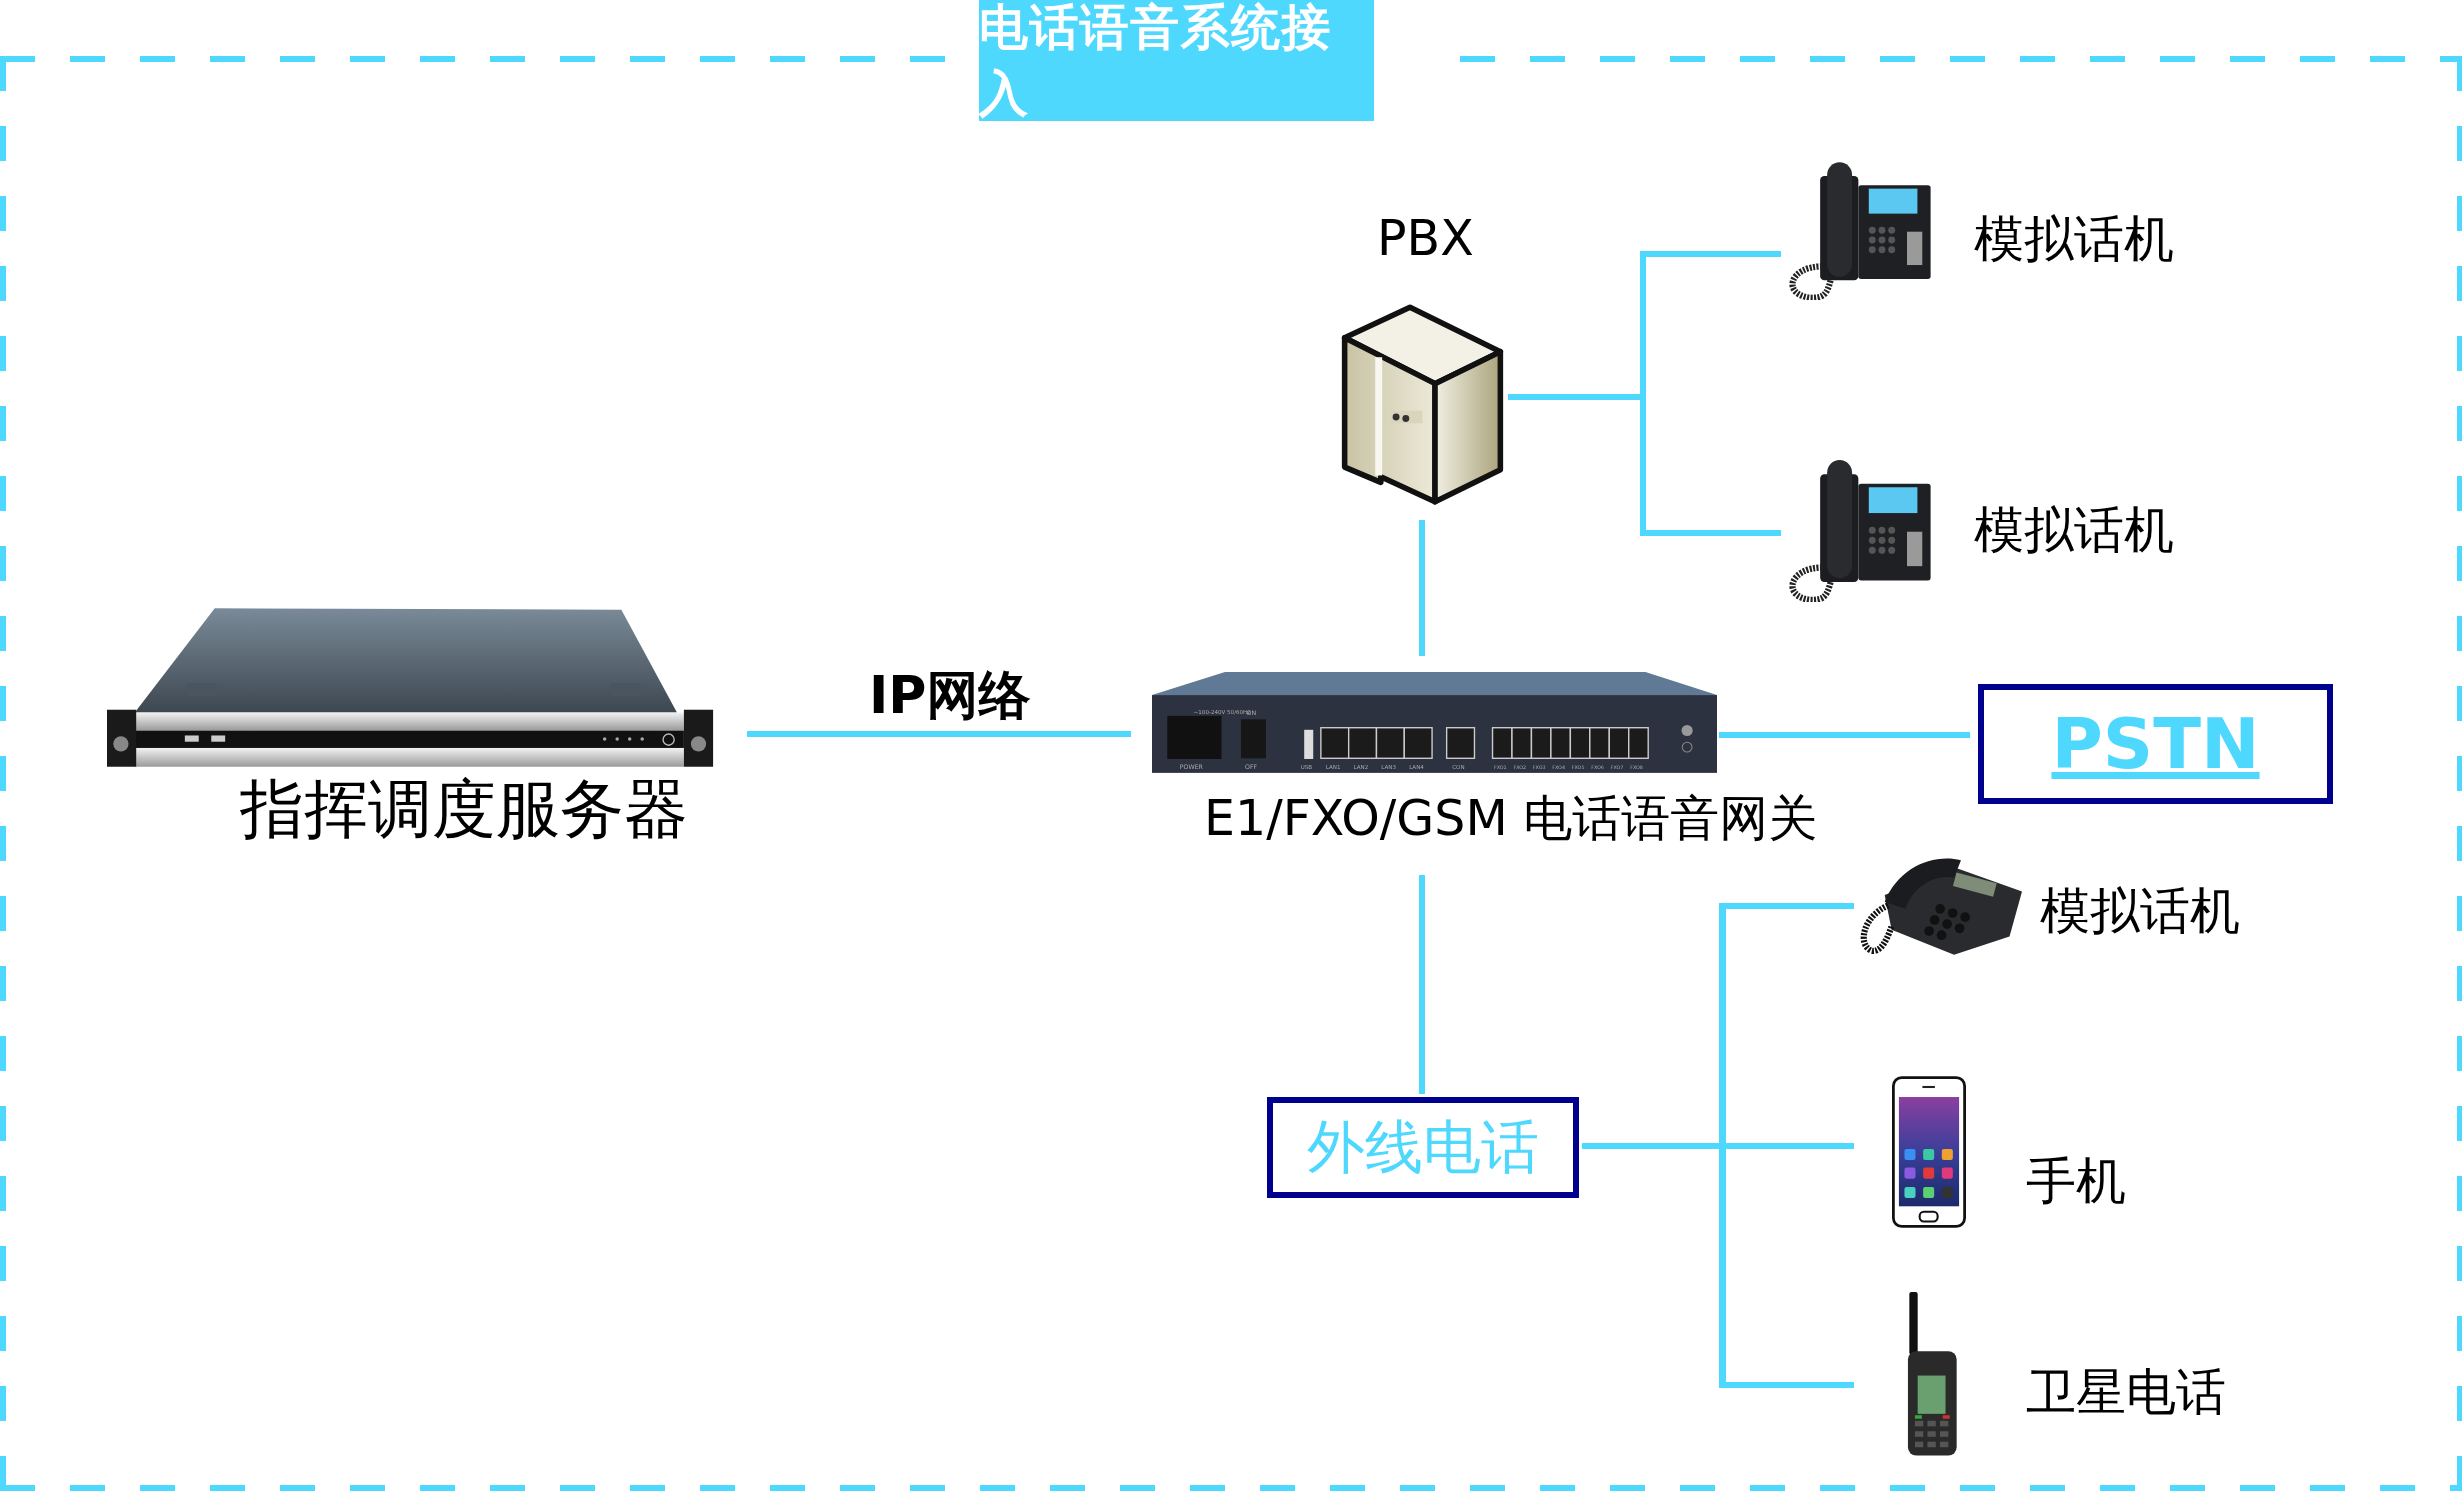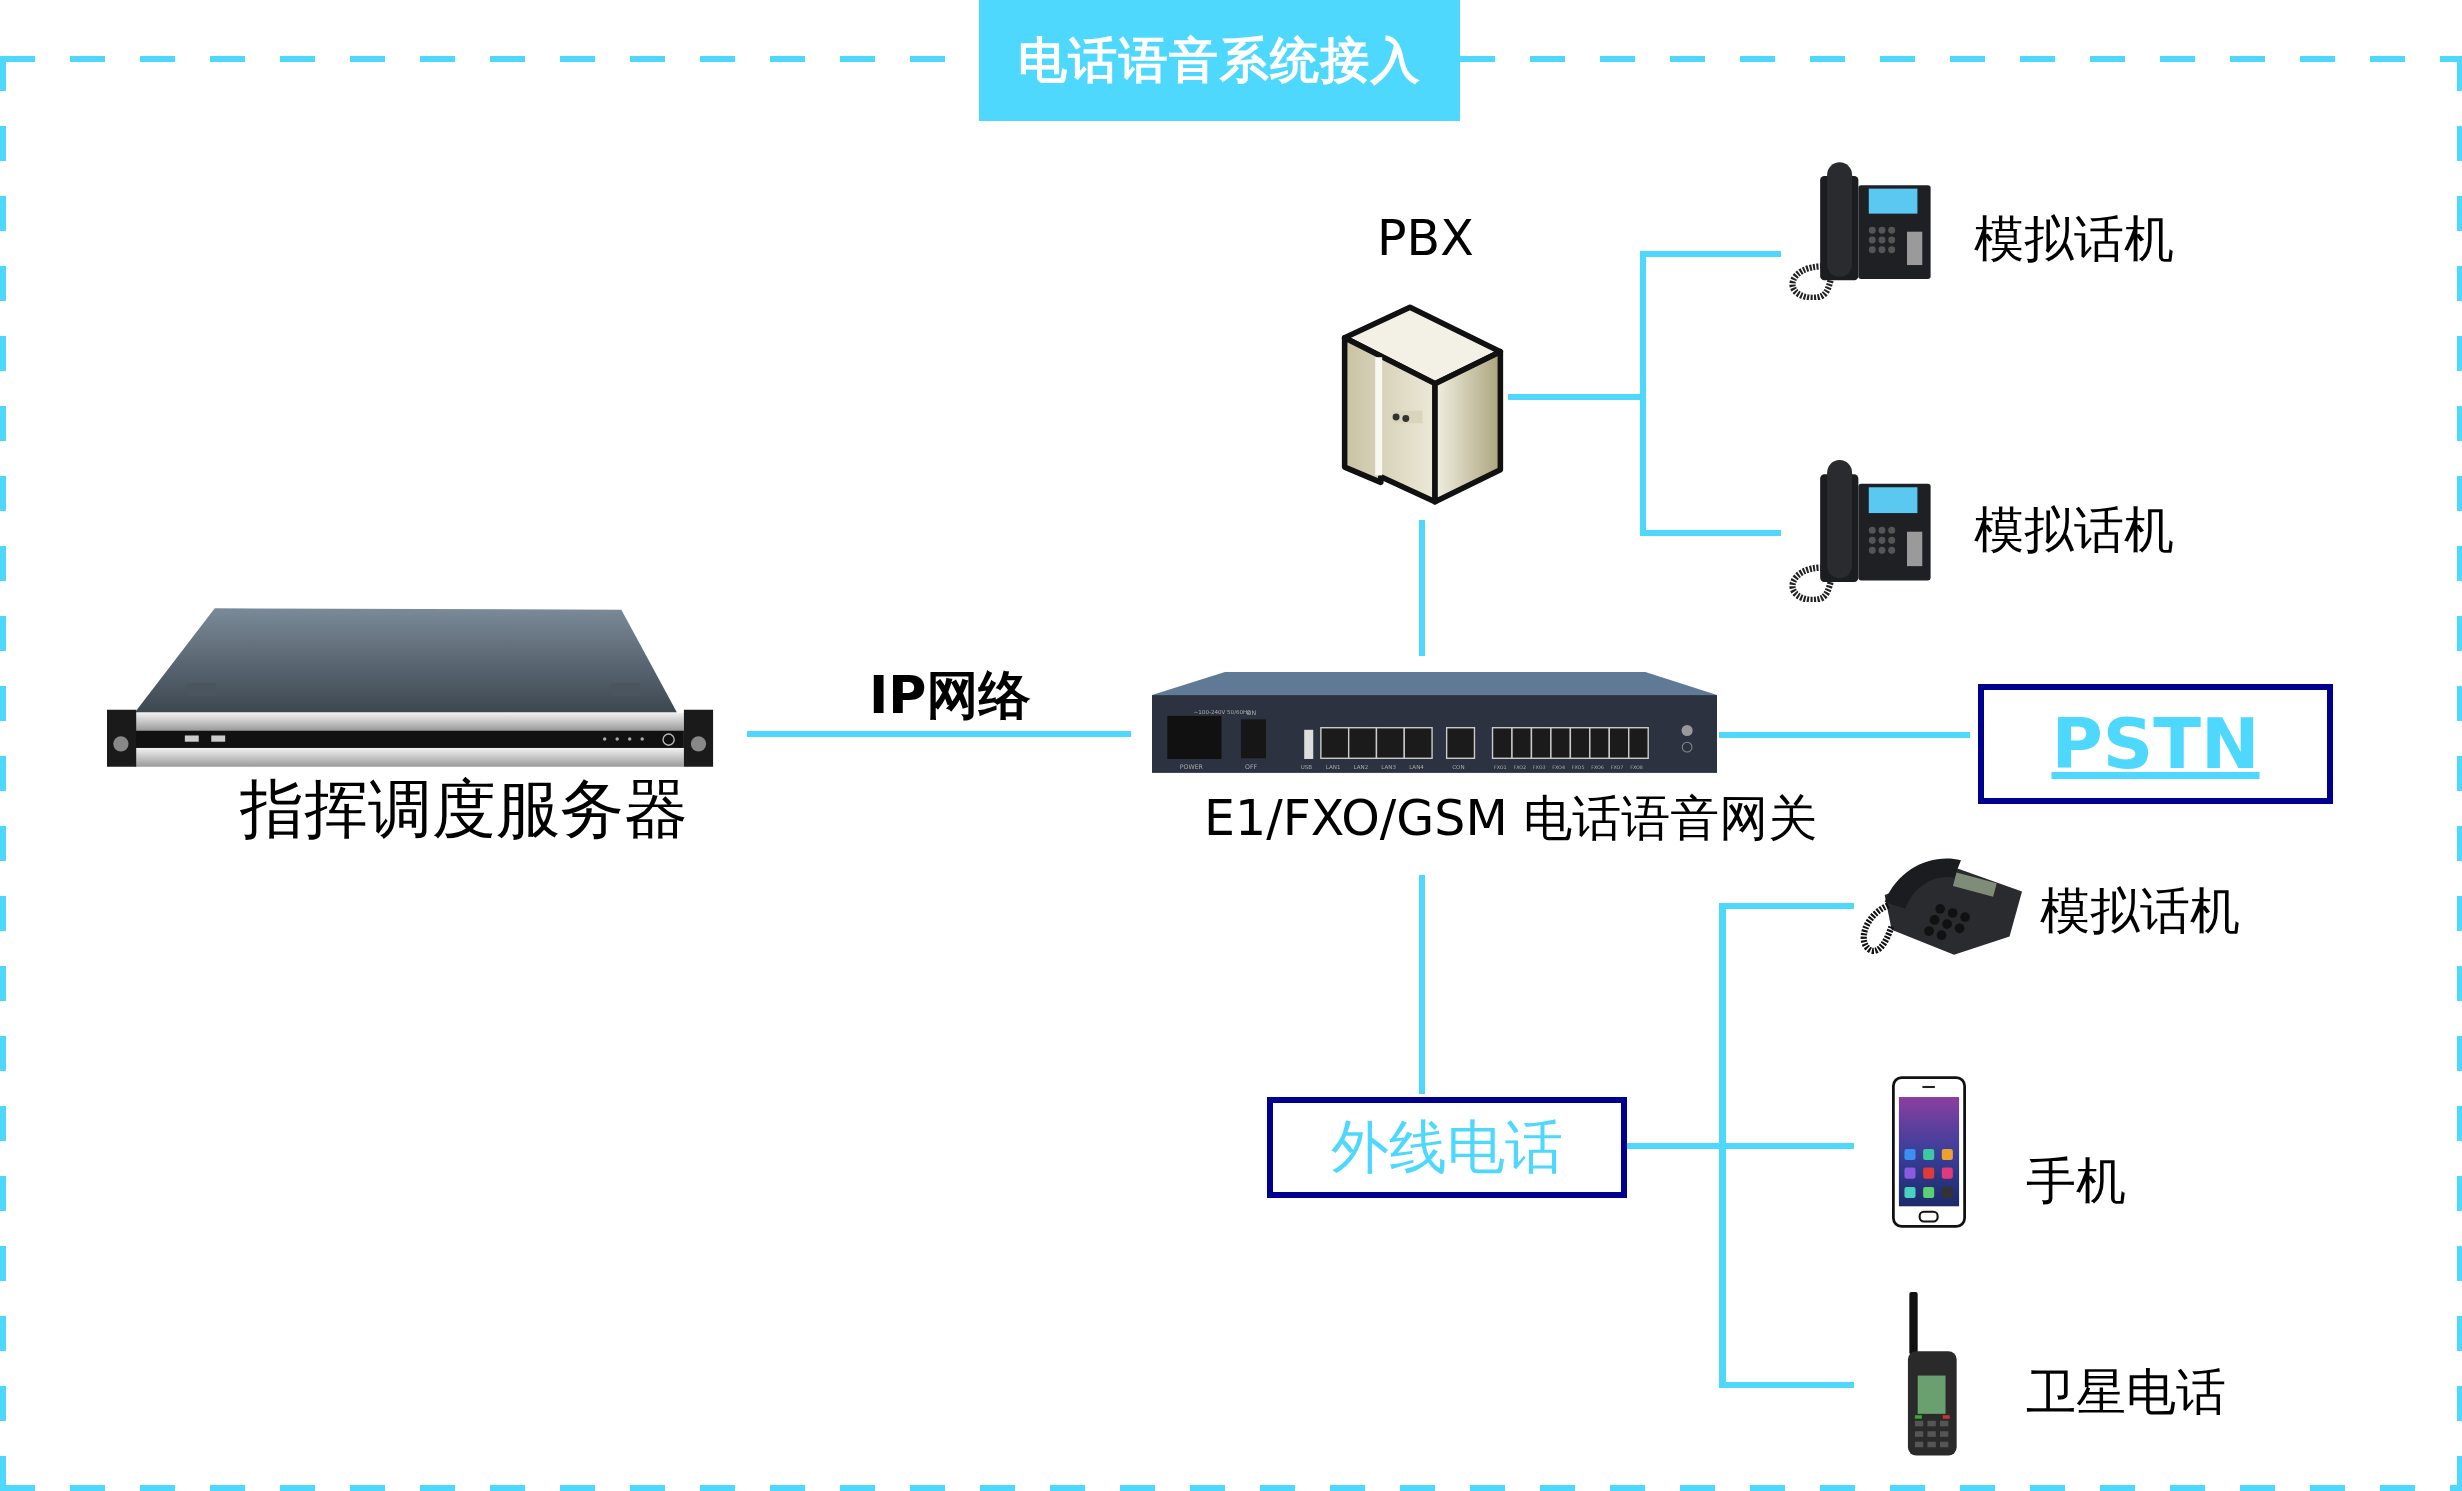--- a/index.html
+++ b/index.html
@@ -2,21 +2,21 @@
 <html style="font-size:11px"><head>
 <meta charset="utf-8">
 <style>
   html,body{margin:0;padding:0;background:#fff;}
   body{width:2462px;height:1492px;position:relative;overflow:hidden;font-family:"DejaVu Sans","Liberation Sans",sans-serif;}
   .abs{position:absolute;}
   .line{position:absolute;background:#4fd8fd;}
   .dash-h{position:absolute;height:5.6px;background:repeating-linear-gradient(90deg,#4fd8fd 0 35px,transparent 35px 70px);}
   .dash-v{position:absolute;width:5.6px;background:repeating-linear-gradient(180deg,#4fd8fd 0 35px,transparent 35px 70px);}
   .label{position:absolute;color:#000;white-space:nowrap;line-height:1;}
-  .title-box{position:absolute;left:979px;top:0;width:481px;height:121px;background:#4fd8fd;display:flex;align-items:center;justify-content:center;}
+  .title-box{position:absolute;left:979px;top:0;width:395px;height:121px;background:#4fd8fd;display:flex;align-items:center;justify-content:center;}
   .title-text{color:#fff;font-weight:bold;font-size:49px;letter-spacing:1.4px;}
   .net-box{position:absolute;border:6.3px solid #00008f;background:#fff;box-sizing:border-box;display:flex;align-items:center;justify-content:center;color:#4fd8fd;}
   svg{display:block;}
 </style>
 </head>
 <body>
 
 <div class="dash-h" style="left:0;top:56px;width:979px;"></div>
 <div class="dash-h" style="left:1460px;top:56px;width:1002px;"></div>
 <div class="dash-h" style="left:0;top:1485px;width:2462px;"></div>
@@ -195,21 +195,21 @@
     <circle cx="770" cy="84" r="8" fill="#999"></circle>
     <circle cx="770" cy="108" r="7" fill="none" stroke="#888" stroke-width="1.5"></circle>
   </svg>
 </div>
 <div class="label" style="left:1191px;top:794px;font-size:49px;margin-left:13px;">E1/FXO/GSM 电话语音网关</div>
 
 <div class="net-box" style="left:1978px;top:684px;width:355px;height:120px;text-decoration:underline;">
   <span style="font-size:70px;font-weight:bold;">PSTN</span>
 </div>
 
-<div class="net-box" style="left:1267px;top:1097px;width:360px;height:101px;">
+<div class="net-box" style="left:1267px;top:1097px;width:312px;height:101px;">
   <span style="font-size:58px;">外线电话</span>
 </div>
 
 <div class="abs" style="left:1850px;top:853px;width:172px;height:102px;">
   <svg width="172" height="102" viewBox="0 0 248 146">
     <polygon points="50,60 150,20 248,55 230,120 150,146 60,110" fill="#2a2b2e"></polygon>
     <path d="M 50 70 C 70 20, 120 0, 160 10 L 150 35 C 120 30, 90 50, 80 80 Z" fill="#1b1c1f"></path>
     <rect x="150" y="35" width="60" height="20" fill="#7f8c78" transform="rotate(15 180 45)"></rect>
     <g fill="#111">
         <circle cx="130" cy="80" r="7"></circle>

